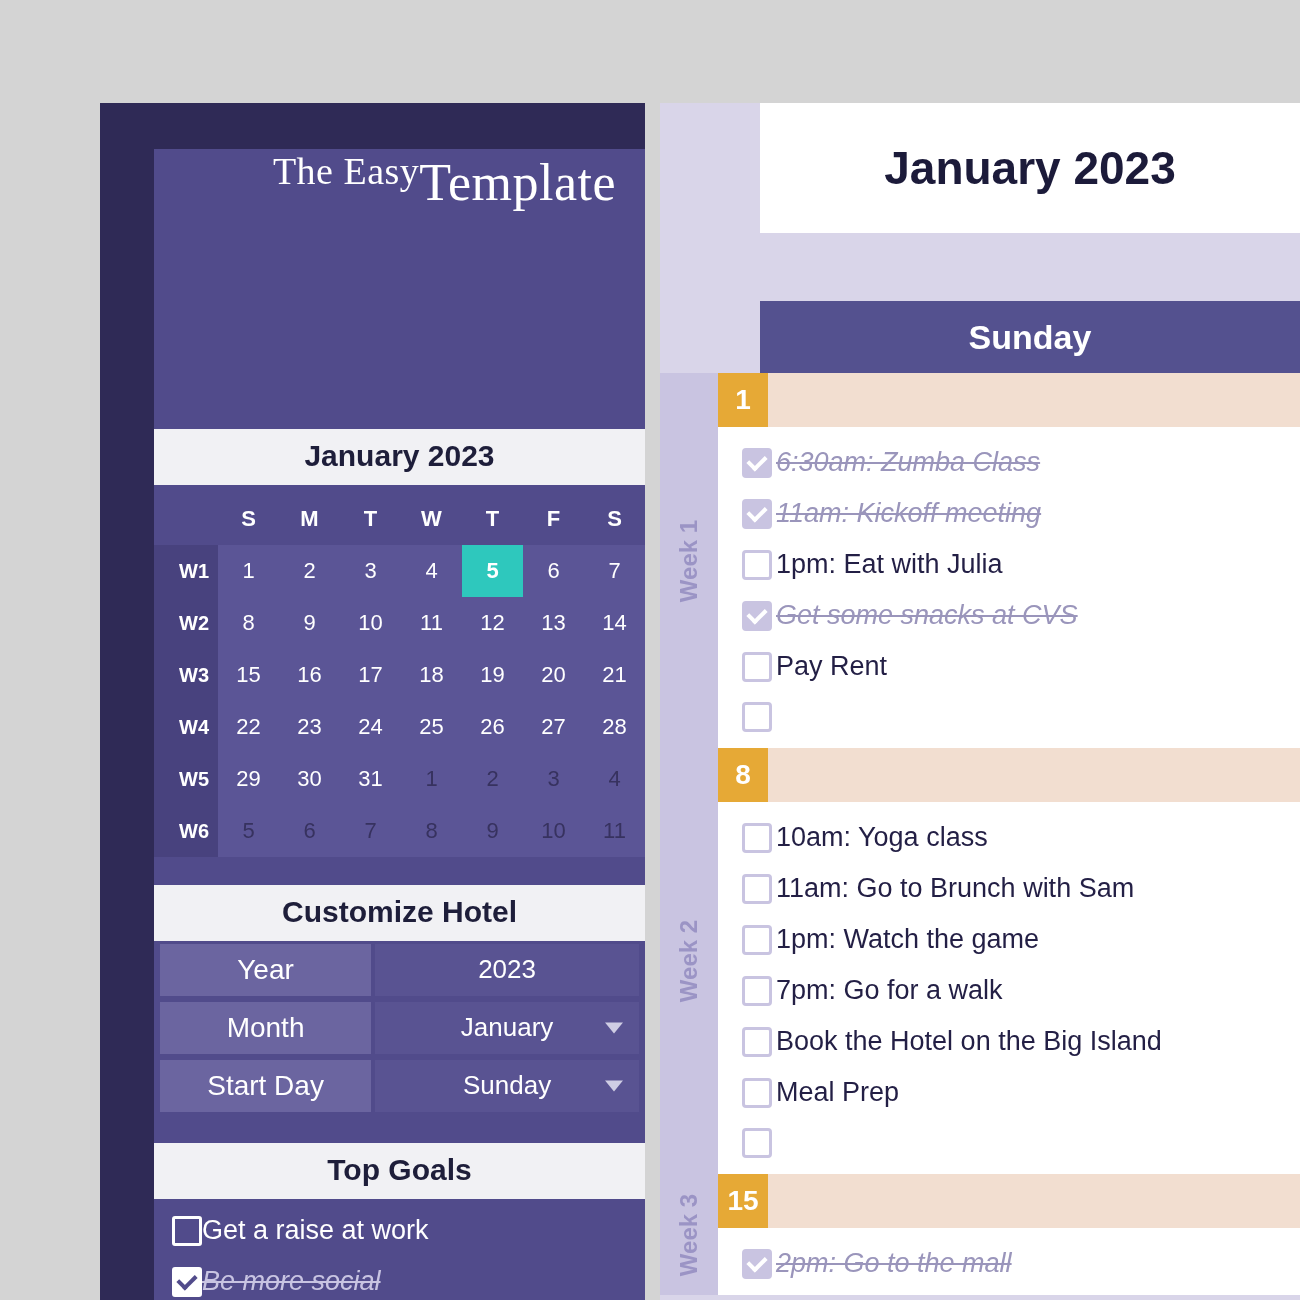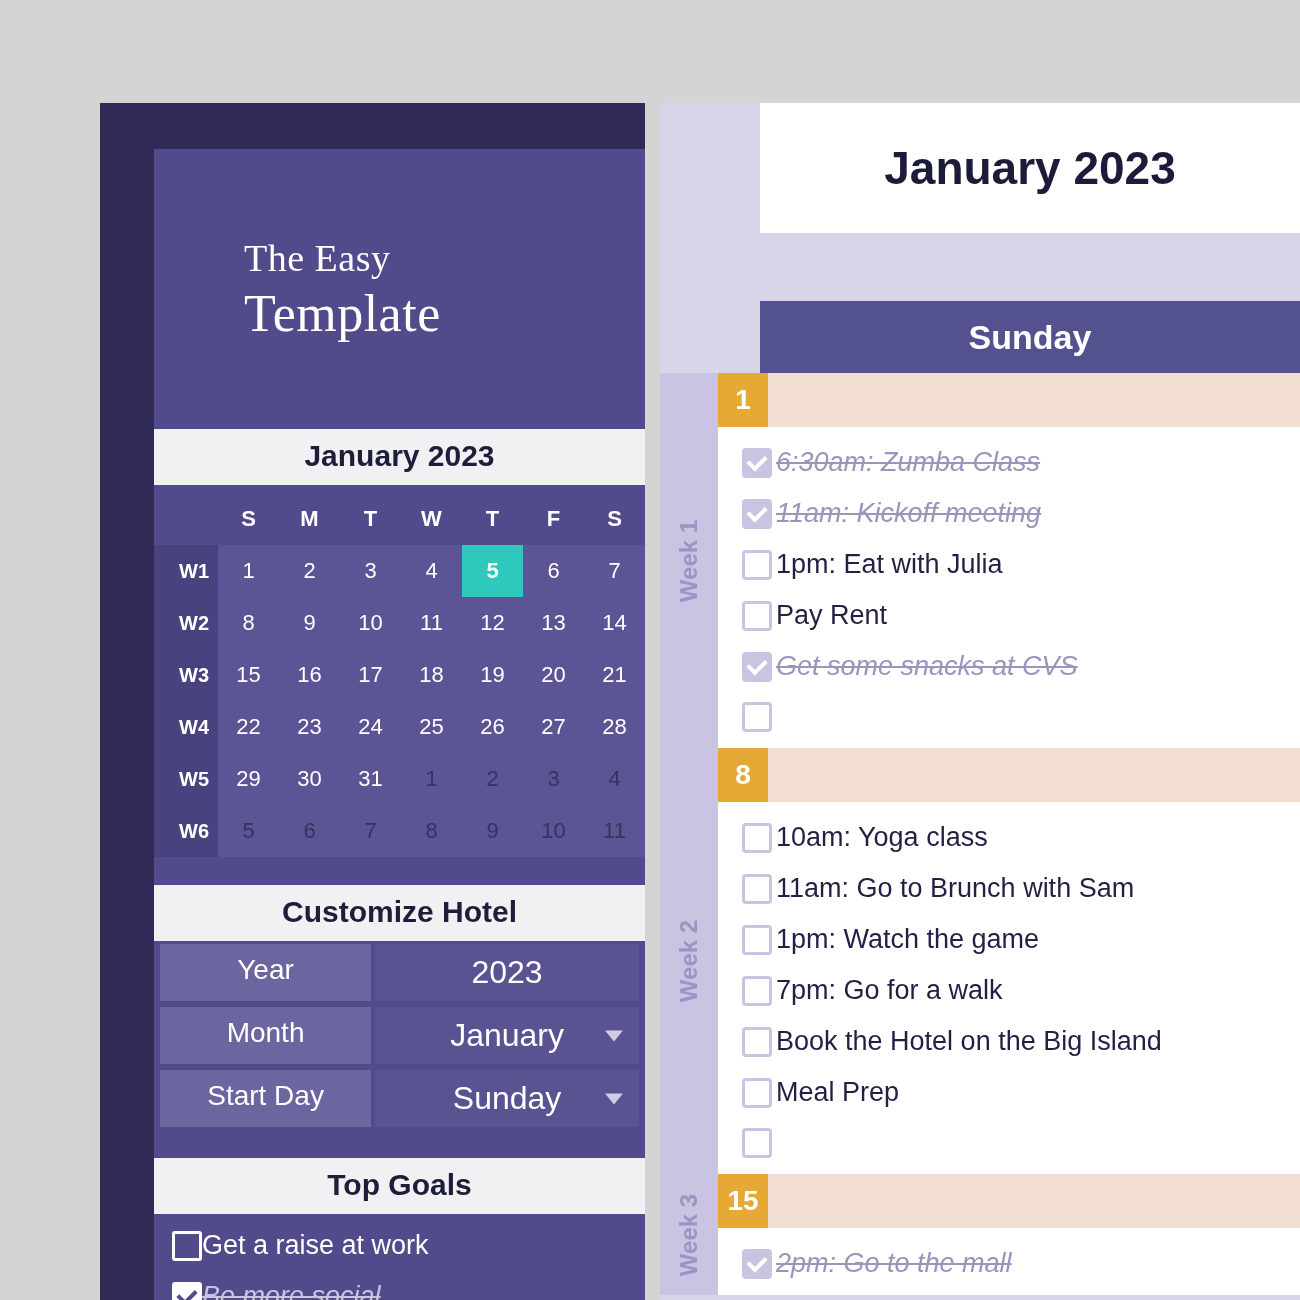--- a/index.html
+++ b/index.html
@@ -18,21 +18,21 @@
     background: #2f2a56;
   }
   .left-panel {
     position: absolute;
     left: 54px; top: 46px;
     width: 491px; height: 1151px;
     background: #514b8b;
   }
   .brand {
     height: 280px;
-    display:flex; flex-direction:column; justify-content:center;
+    display:flex; flex-direction:row; justify-content:center;
     padding-left: 90px;
     color: #ffffff;
     font-family: Georgia, 'Times New Roman', serif;
   }
   .brand-line1 { font-size: 38px; font-weight: 400; letter-spacing: .5px; }
   .brand-line2 { font-size: 52px; font-weight: 400; letter-spacing: .5px; margin-top: 4px;}
 
   .section-title {
     background: #f1f1f4;
     color: #1e1e3a;
@@ -60,21 +60,21 @@
   .mini-day.muted { color:#37325f; }
   .mini-day.today { background:#2ec8bd; font-weight:700; }
 
   
   .cust-wrap { background:#514b8b; }
   .cust-row { display:grid; grid-template-columns: 1fr 1.25fr; gap:4px; padding:3px 6px; }
   .cust-label {
     background:#6b65a0; color:#fff; text-align:center; font-size:28px; padding:10px 0;
   }
   .cust-value {
-    background:#595392; color:#fff; text-align:center; font-size:32px; padding:10px 0;
+    background:#595392; color:#fff; text-align:center; font-size:26px; padding:10px 0;
     position:relative;
   }
   .cust-value .caret {
     position:absolute; right:16px; top:50%; transform:translateY(-50%);
     width:0;height:0;border-left:9px solid transparent;border-right:9px solid transparent;border-top:11px solid #cfcde4;
   }
 
   
   .goals-wrap { background:#514b8b; padding:6px 0 0 0;}
   .goal-row {
@@ -278,27 +278,27 @@
               <span class="task-text">6:30am: Zumba Class</span>
             </div>
             <div class="task-row done">
               <span class="task-chk"></span>
               <span class="task-text">11am: Kickoff meeting</span>
             </div>
             <div class="task-row">
               <span class="task-chk"></span>
               <span class="task-text">1pm: Eat with Julia</span>
             </div>
+            <div class="task-row done">
+              <span class="task-chk"></span>
+              <span class="task-text">Get some snacks at CVS</span>
+            </div>
             <div class="task-row">
               <span class="task-chk"></span>
               <span class="task-text">Pay Rent</span>
-            </div>
-            <div class="task-row done">
-              <span class="task-chk"></span>
-              <span class="task-text">Get some snacks at CVS</span>
             </div>
             <div class="task-row">
               <span class="task-chk"></span>
               <span class="task-text"></span>
             </div>
           </div>
         </div>
         <div class="week-block">
           <div class="wk-label-col">
             <span>Week 2</span>

